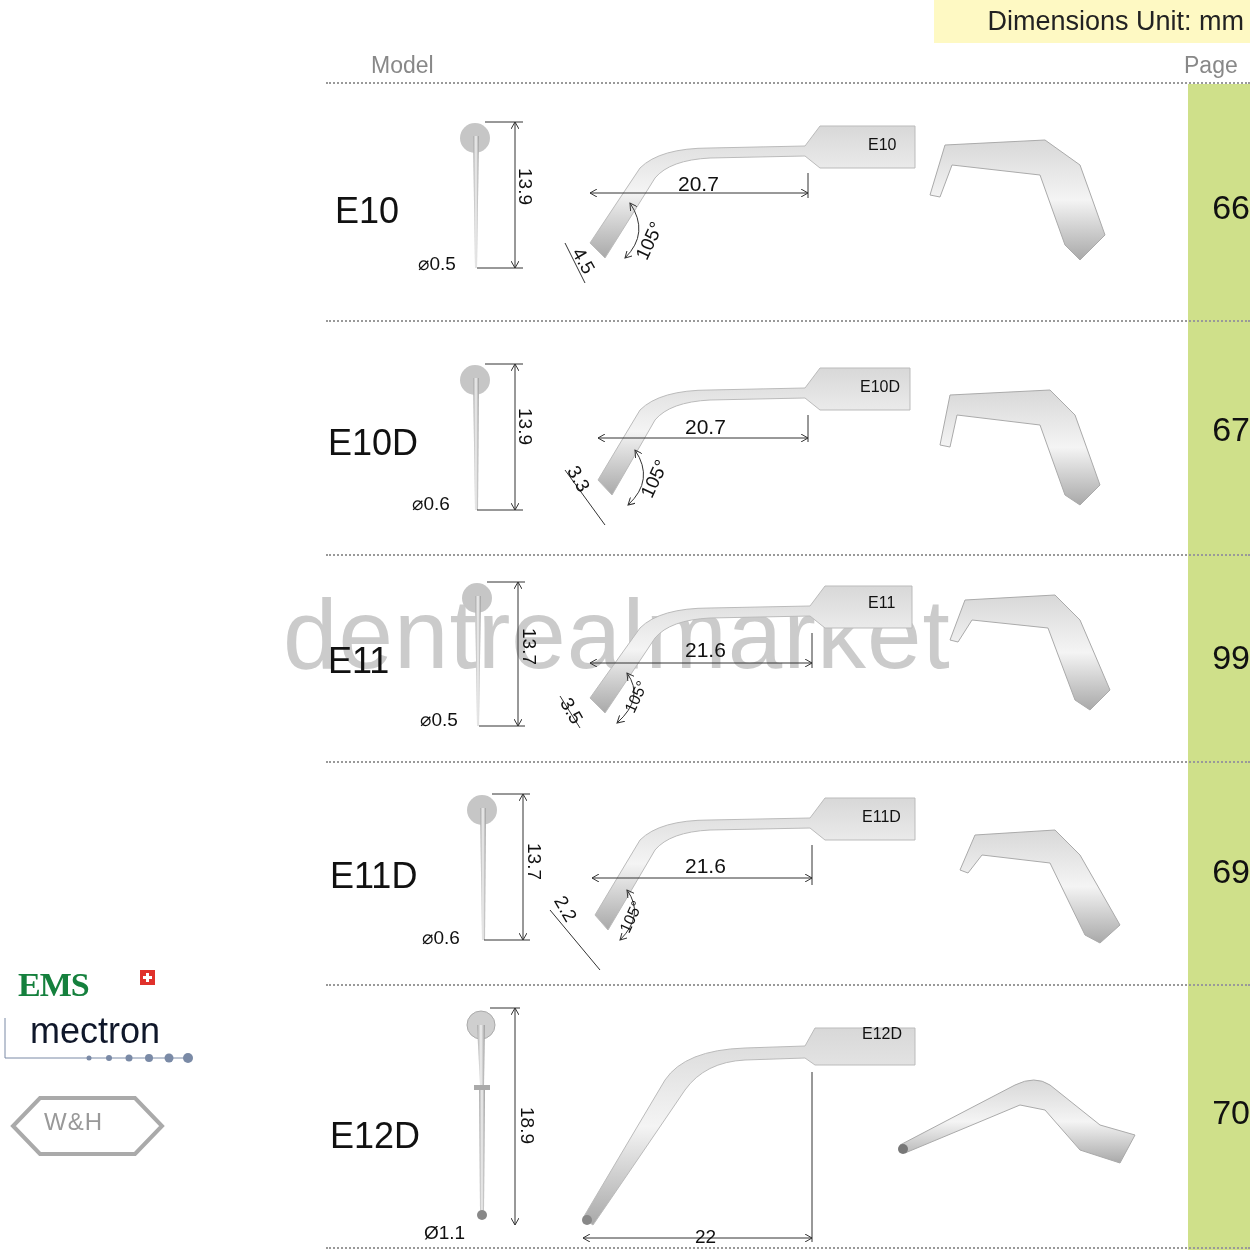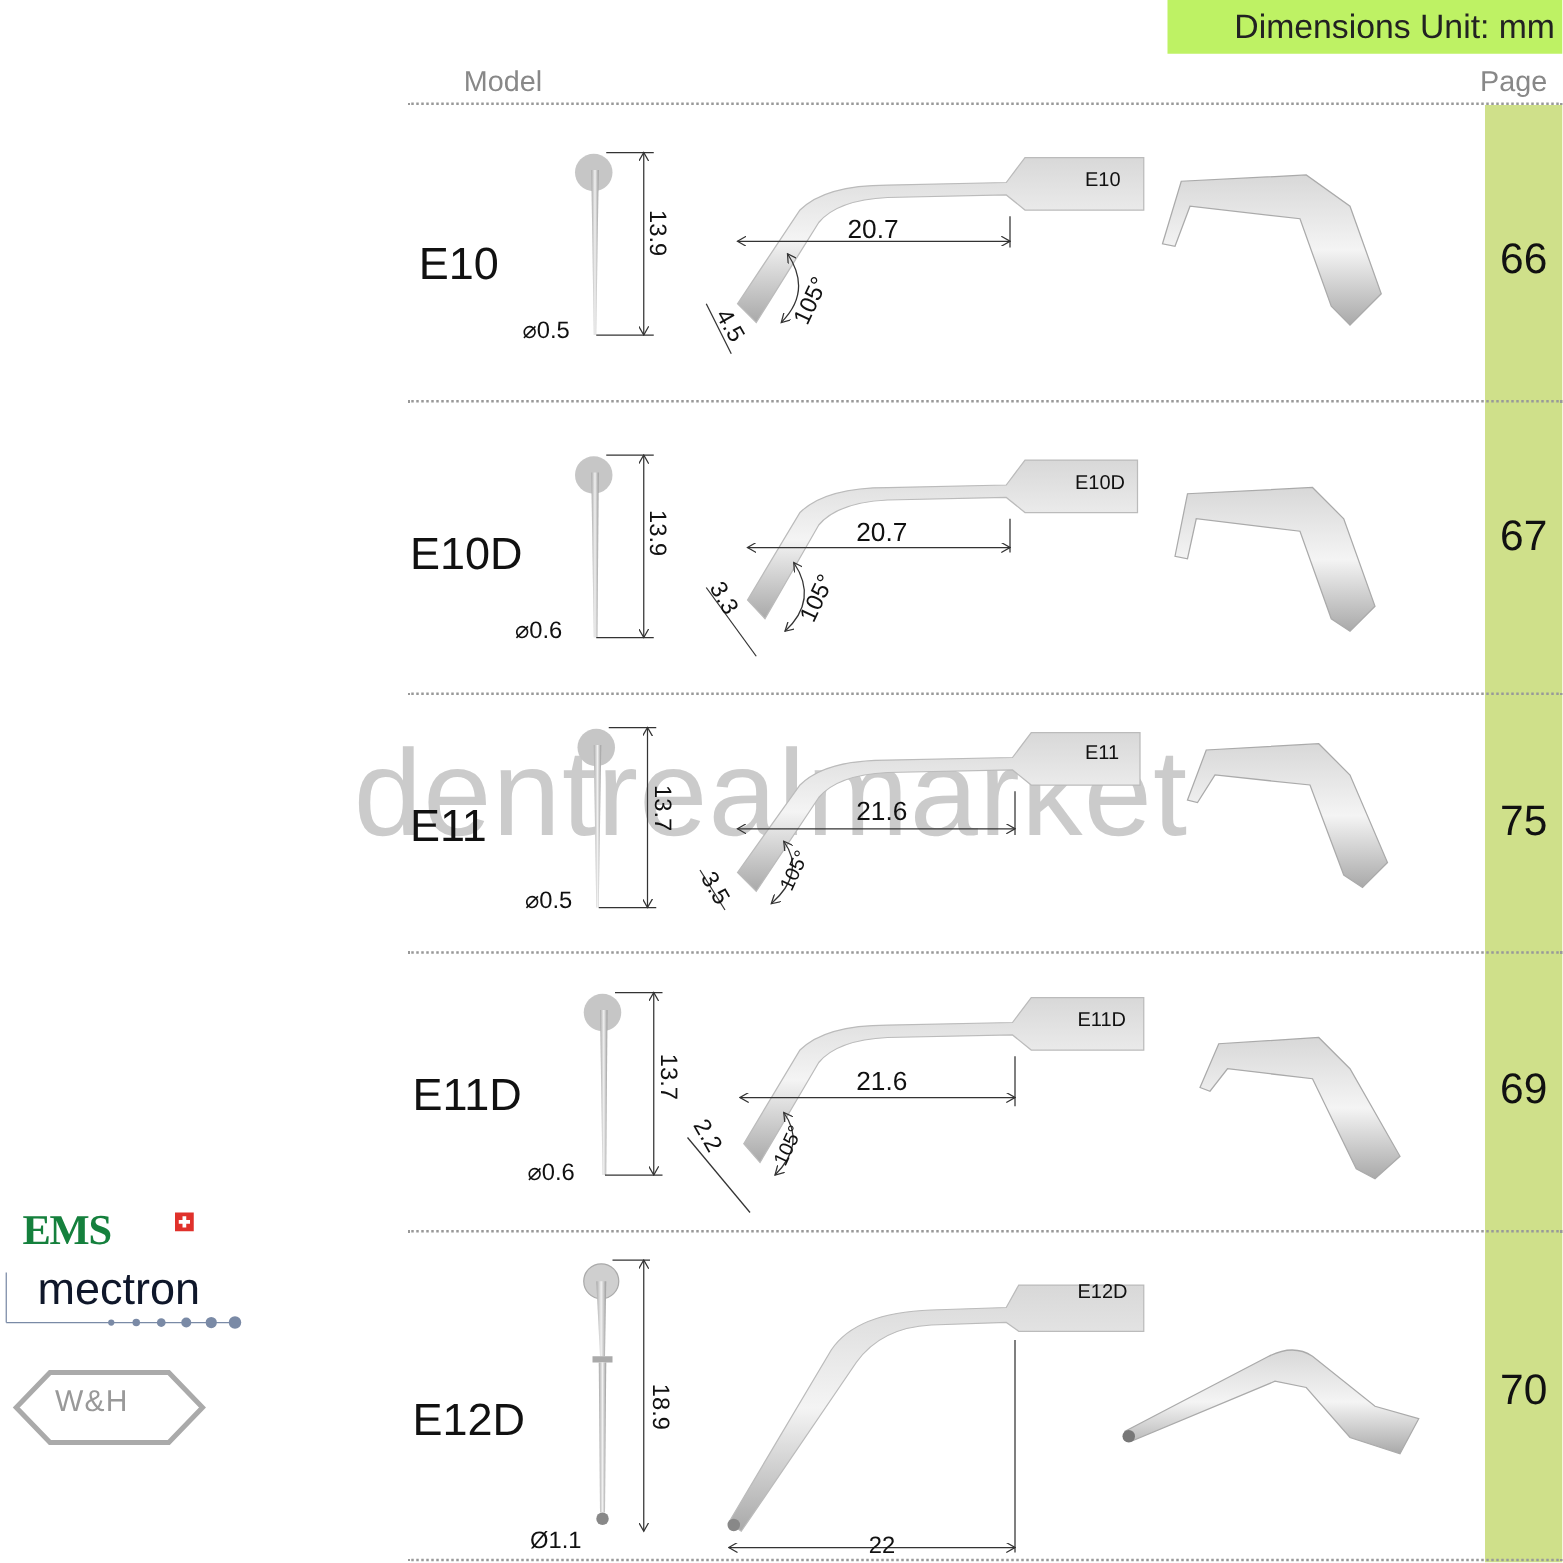--- a/index.html
+++ b/index.html
@@ -1,25 +1,25 @@
 <!DOCTYPE html>
 <html><head>
 <meta charset="utf-8">
 <style>
   html,body{margin:0;padding:0;background:#fff;}
   body{width:1250px;height:1250px;position:relative;overflow:hidden;font-family:"Liberation Sans",sans-serif;color:#222;}
-  .unit-box{position:absolute;left:934px;top:0;width:316px;height:43px;background:#bef264;}
+  .unit-box{position:absolute;left:934px;top:0;width:316px;height:43px;background:#fef9c3;}
   .unit-text{position:absolute;right:6px;top:6px;font-size:27px;color:#222;}
   .hdr-model{position:absolute;left:326px;top:52px;font-size:23px;color:#888;margin-left:45px;}
   .hdr-page{position:absolute;left:1184px;top:52px;font-size:23px;color:#888;}
   .green-col{position:absolute;left:1188px;top:84px;width:62px;height:1166px;background:#cfe08a;}
   .divider{position:absolute;left:326px;width:924px;height:0;border-top:2px dotted #999;}
   .row{position:absolute;left:0;width:1250px;}
   .model-name{position:absolute;font-size:36px;color:#111;}
-  .page-num{position:absolute;left:1188px;width:62px;text-align:center;font-size:34px;color:#111;}
+  .page-num{position:absolute;left:1188px;width:62px;text-align:right;font-size:34px;color:#111;}
   .dim{position:absolute;font-size:19px;color:#111;white-space:nowrap;}
   .rot{transform:rotate(90deg);transform-origin:left top;}
   .rot-angle{transform:rotate(-65deg);}
   svg{position:absolute;overflow:visible;}
   .watermark{position:absolute;left:283px;top:578px;font-size:98px;color:rgba(140,140,140,0.45);letter-spacing:1px;}
   .logo-ems{position:absolute;left:18px;top:966px;font-size:34px;font-weight:bold;color:#15803d;letter-spacing:-1px;font-family:Liberation Serif, serif;}
   .ems-cross{position:absolute;left:140px;top:970px;width:15px;height:15px;background:#e0312b;}
   .ems-cross:before{content:"";position:absolute;left:6px;top:3px;width:3px;height:9px;background:#fff;}
   .ems-cross:after{content:"";position:absolute;left:3px;top:6px;width:9px;height:3px;background:#fff;}
   .logo-mectron{position:absolute;left:30px;top:1010px;font-size:36px;color:#0f172a;}
@@ -141,21 +141,21 @@
     <path d="M67,95 Q85,120 57,145" fill="none" stroke="#333" marker-start="url(#arrs)" marker-end="url(#arr)"></path>
     <line x1="0" y1="118" x2="20" y2="150" stroke="#333"></line>
   </svg>
   <div class="dim" style="left:868px;top:594px;font-size:16px">E11</div>
   <div class="dim" style="left:685px;top:638px;font-size:21px">21.6</div>
   <div class="dim rot-angle" style="left:620px;top:688px;font-size:16px">105°</div>
   <div class="dim" style="left:558px;top:700px;transform:rotate(60deg)">3.5</div>
   <svg style="left:950px;top:590px" width="180" height="130">
     <path d="M0,50 L15,10 L105,5 L130,30 L160,100 L140,120 L125,110 L98,38 L22,30 L8,52 Z" fill="url(#metal)" stroke="#aaa"></path>
   </svg>
-  <div class="page-num" style="top:638px">75</div>
+  <div class="page-num" style="top:638px">99</div>
 </div>
 
 <div class="row">
   <div class="model-name" style="left:330px;top:855px">E11D</div>
   <svg style="left:460px;top:790px" width="75" height="160">
     <circle cx="22" cy="20" r="15" fill="#c6c6c6"></circle>
     <path d="M20,18 L26,18 L25,150 L22,150 Z" fill="url(#metalv)"></path>
     <line x1="32" y1="4" x2="70" y2="4" stroke="#333"></line>
     <line x1="63" y1="4" x2="63" y2="150" stroke="#333" marker-start="url(#arrs)" marker-end="url(#arr)"></line>
     <line x1="24" y1="150" x2="70" y2="150" stroke="#333"></line>

